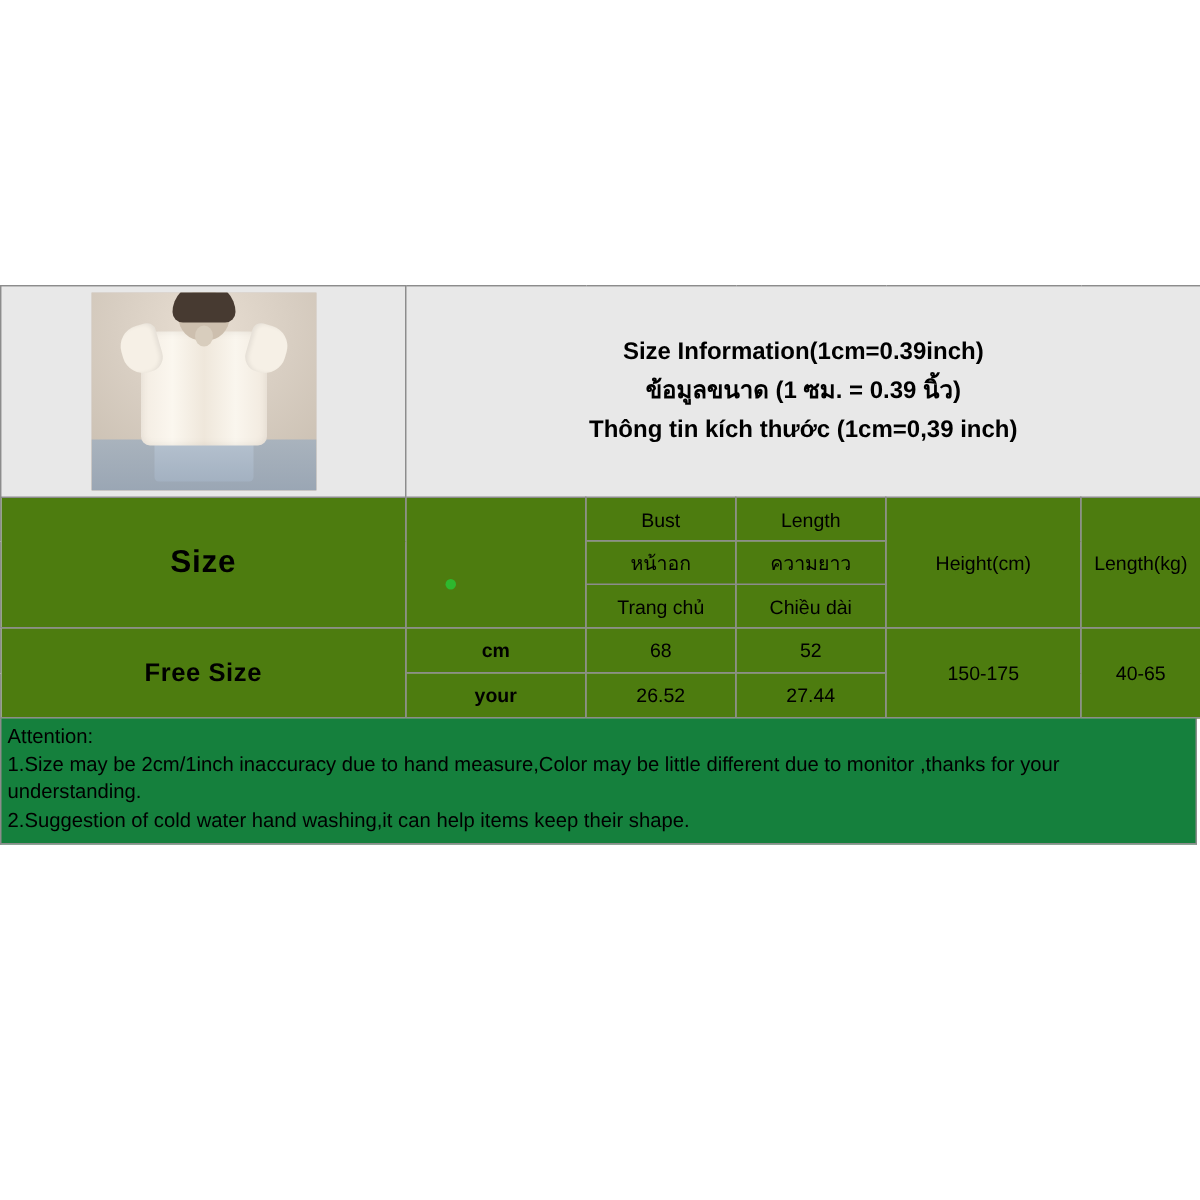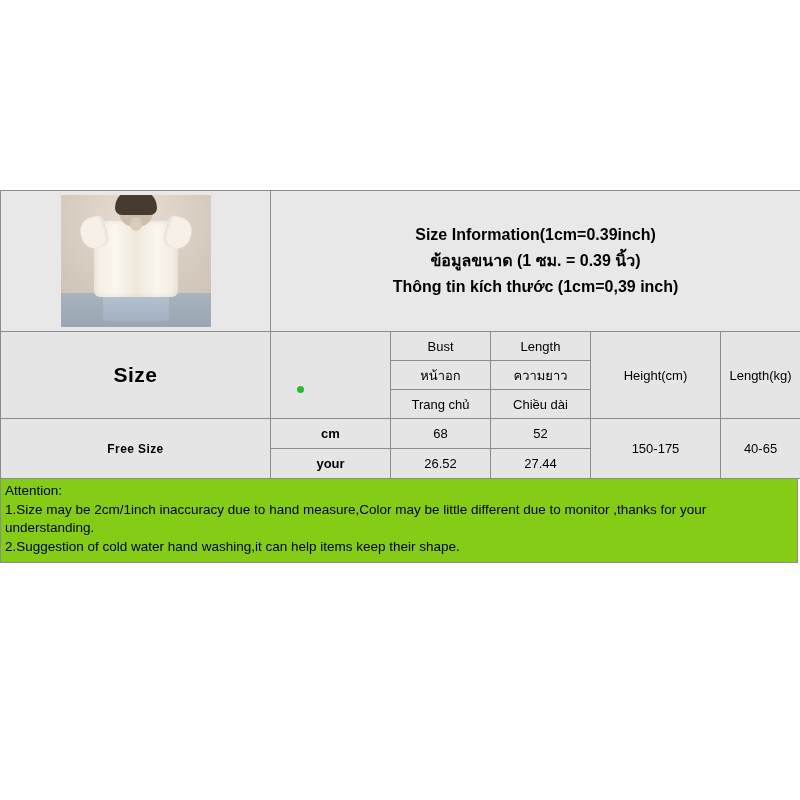--- a/index.html
+++ b/index.html
@@ -28,21 +28,21 @@
   table.size-table {
     border-collapse: collapse;
     table-layout: fixed;
     width: 800px;
   }
   table.size-table td {
     border: 1px solid #8c8c8c;
     padding: 0;
     vertical-align: middle;
     text-align: center;
-    background: #e5e5e5;
+    background: #4d7c0f;
   }
 
   
   .img-cell {
     width: 270px;
     height: 140px;
     padding: 0 !important;
     background: #e8e8e8 !important;
   }
   .product-photo {
@@ -167,34 +167,34 @@
     letter-spacing: .5px;
   }
   .cellnorm {
     font-size: 13px;
   }
   .cellbold {
     font-size: 13px;
     font-weight: bold;
   }
   .freesize {
-    font-size: 12px;
+    font-size: 17px;
     font-weight: bold;
     letter-spacing: .4px;
   }
   .hw-val {
     font-size: 13px;
   }
 
   .attention {
     width: 798px;
     border: 1px solid #8c8c8c;
     border-top: none;
     box-sizing: border-box;
-    background: #84cc16;
+    background: #15803d;
     padding: 3px 4px 6px 4px;
     font-size: 13.5px;
     line-height: 18.5px;
     text-align: left;
   }
 </style>
 </head>
 <body>
 
 <div id="sheet">

